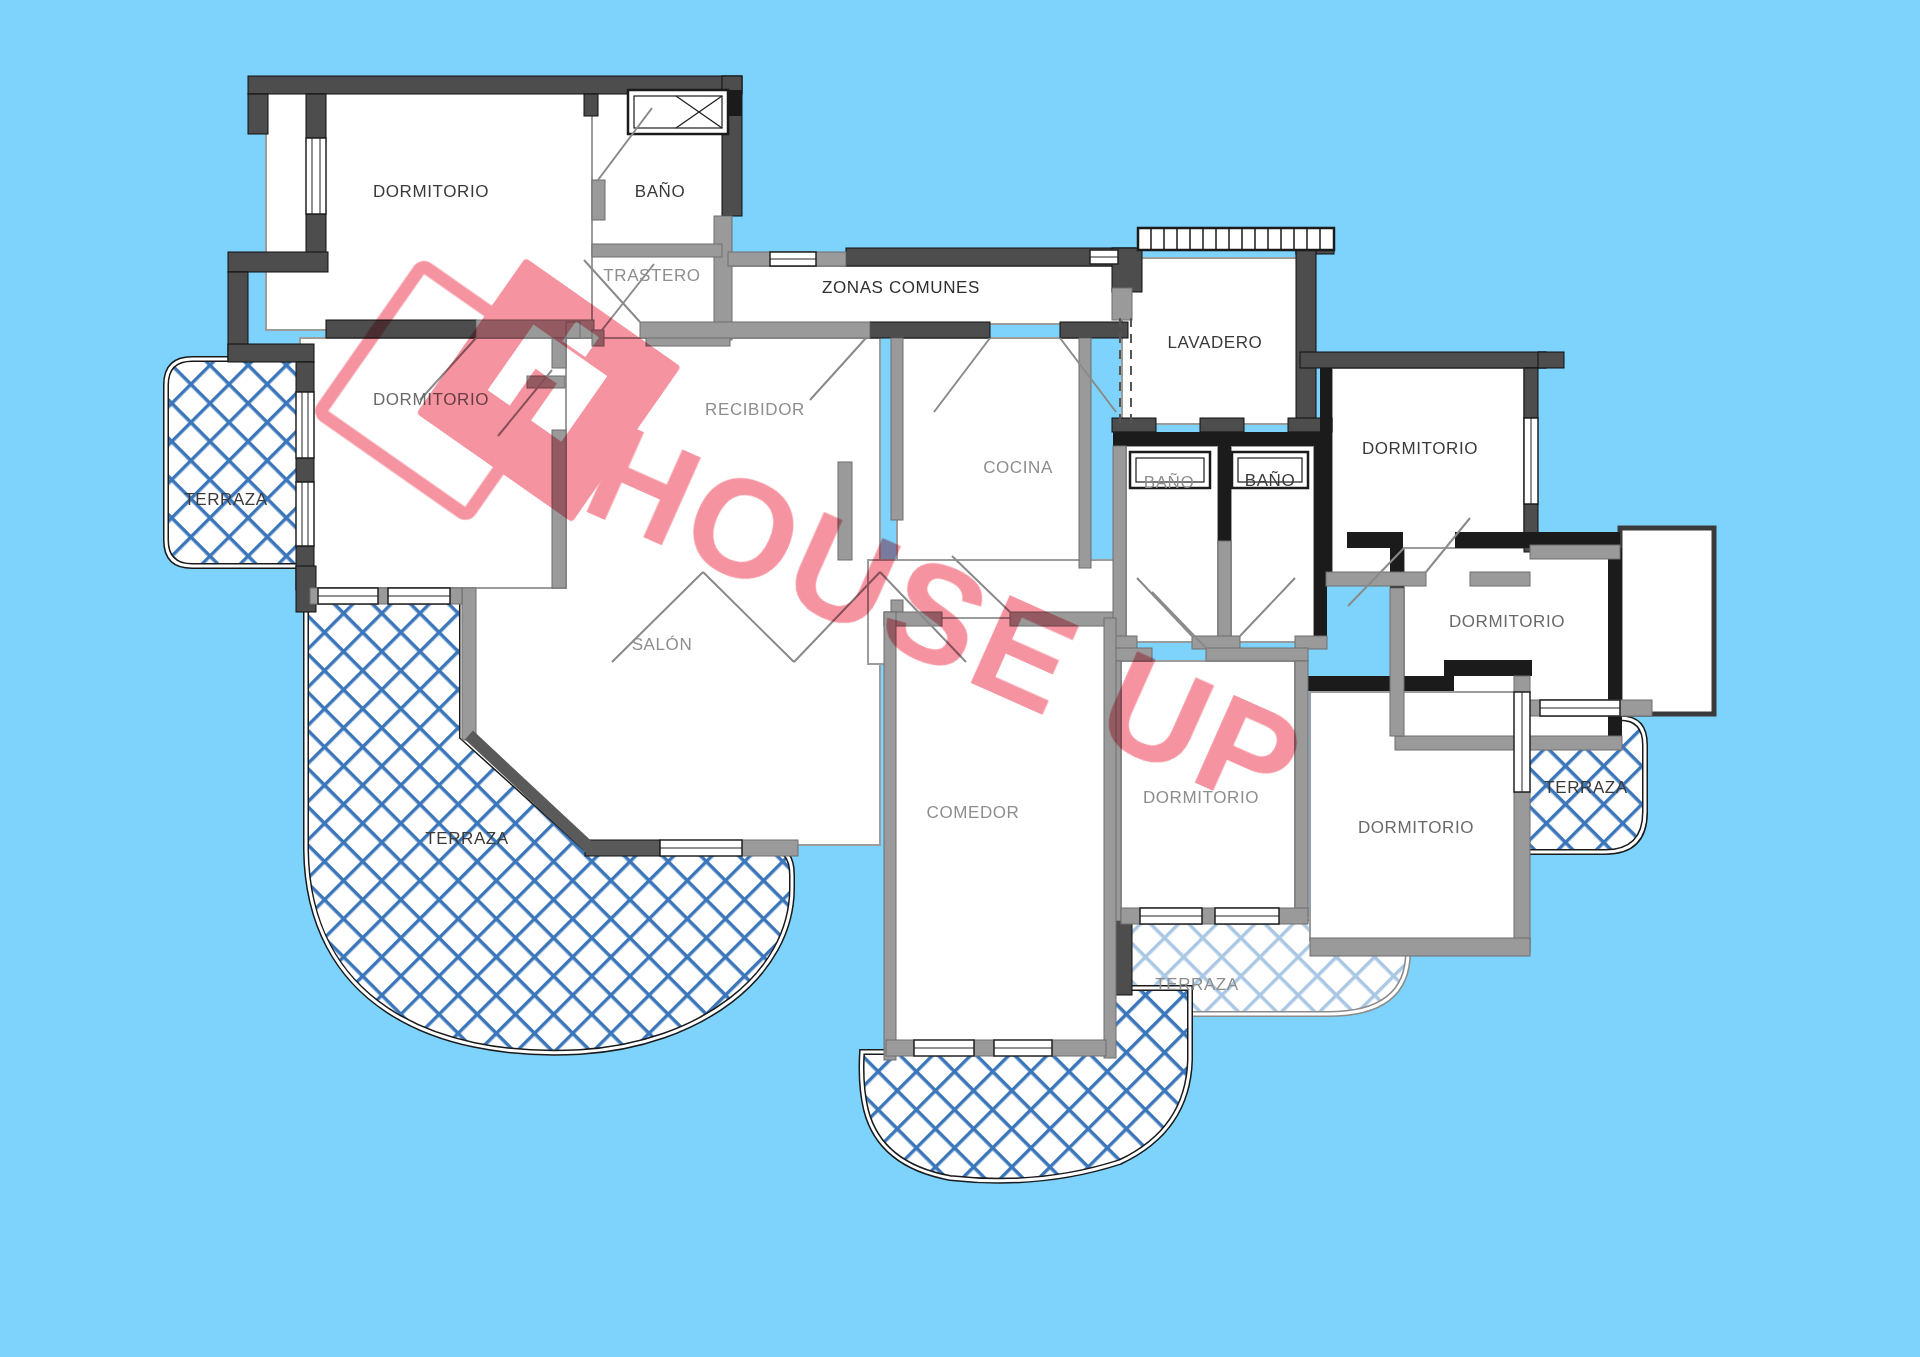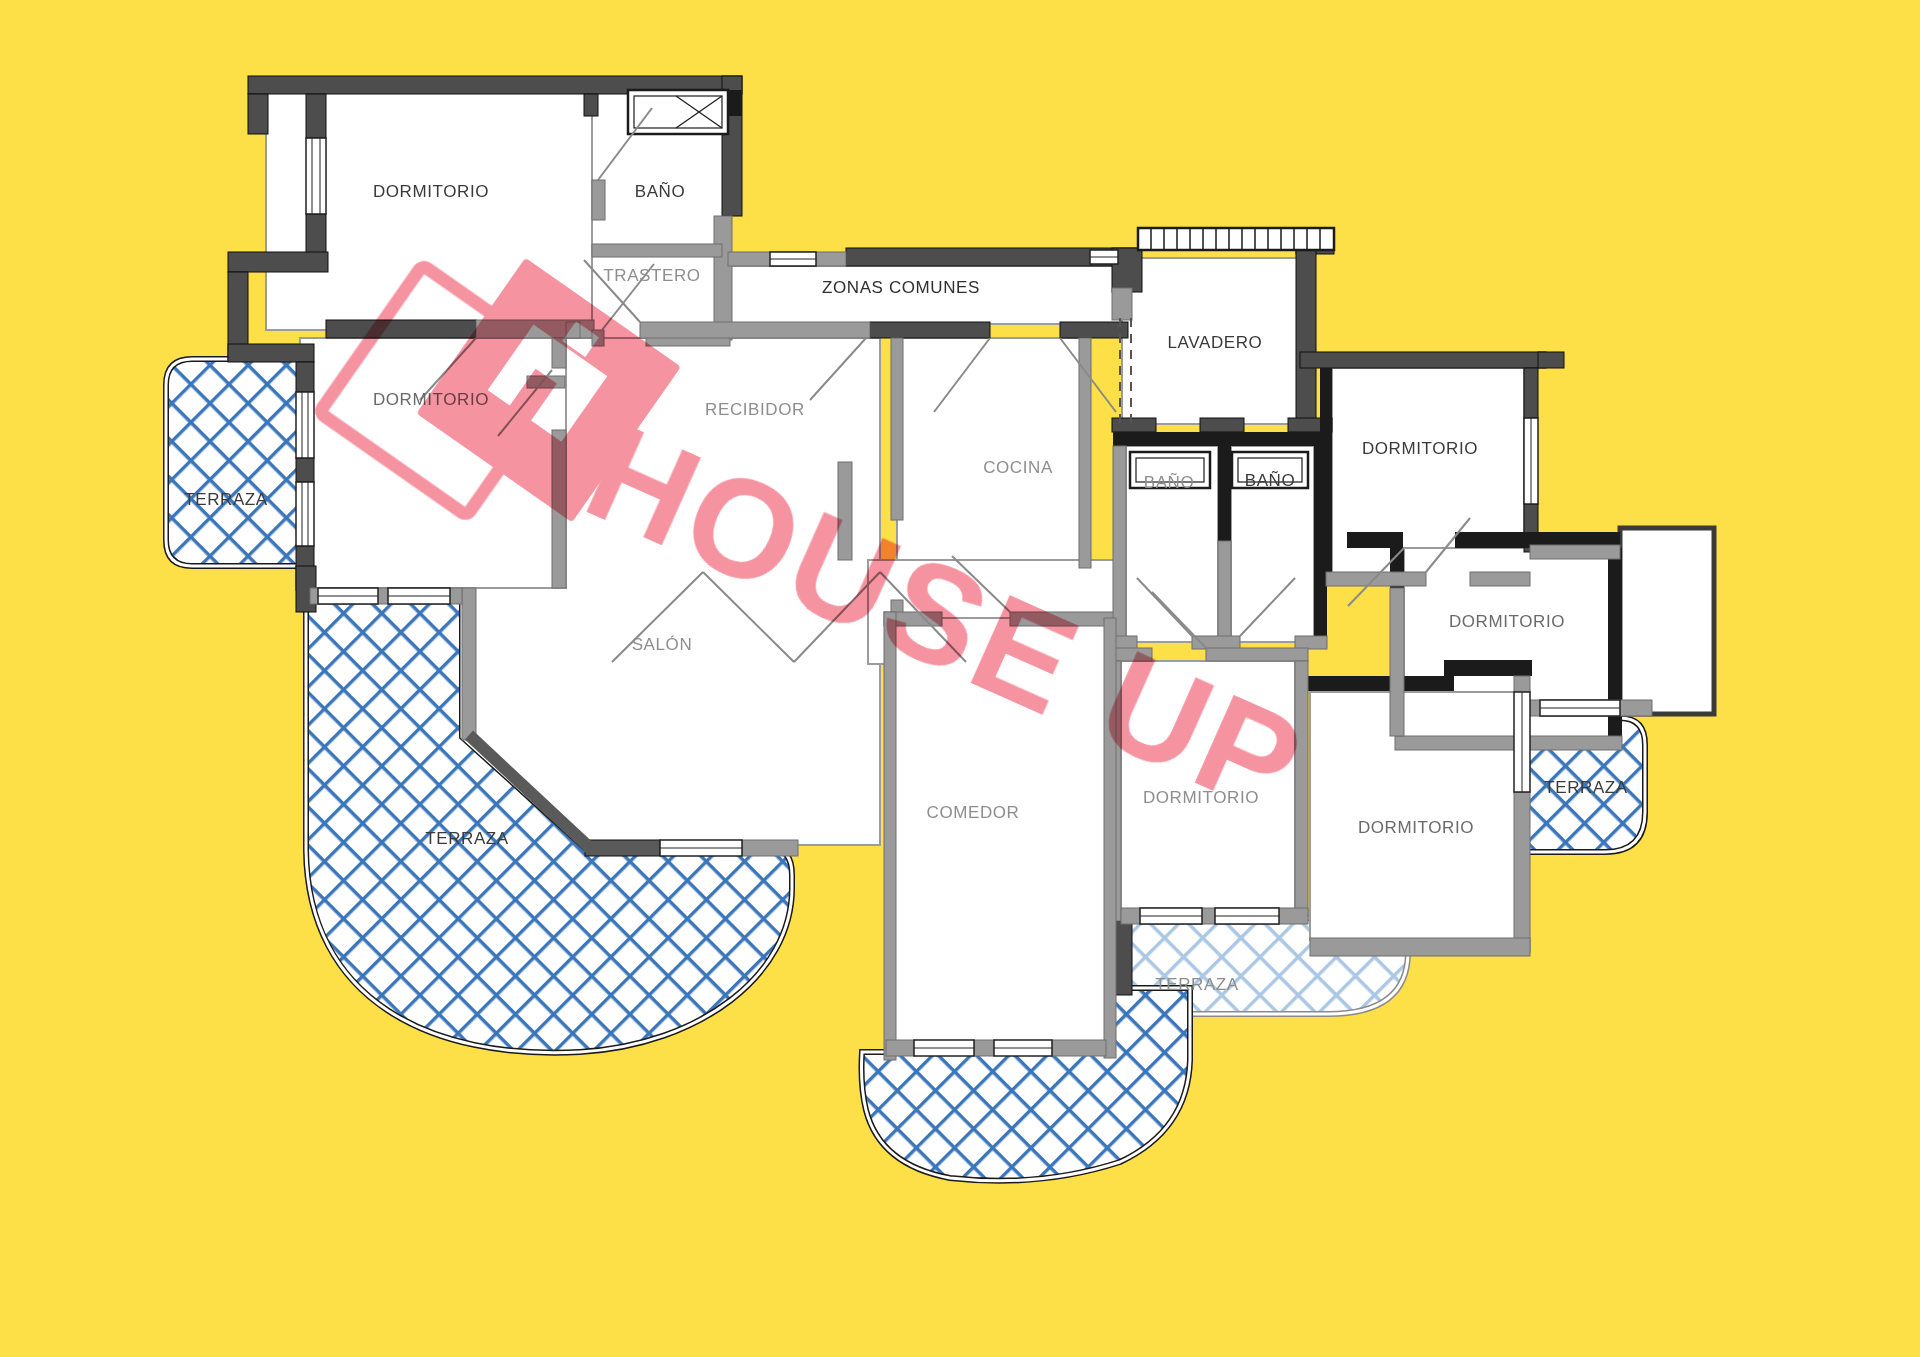--- a/index.html
+++ b/index.html
@@ -1,16 +1,16 @@
 <!DOCTYPE html>
 <html><head>
 <meta charset="utf-8">
 <style>
   html,body{margin:0;padding:0;background:#ffffff;}
-  .canvas{position:relative;width:1920px;height:1357px;background:#fde047;overflow:hidden;
+  .canvas{position:relative;width:1920px;height:1357px;background:#7dd3fc;overflow:hidden;
           font-family:"Liberation Sans", sans-serif;text-align:right;}
   svg text{font-family:"Liberation Sans", sans-serif;}
   .room-label{font-size:17px;letter-spacing:.6px;}
   .wm{mix-blend-mode:multiply;opacity:.85;}
 </style>
 </head>
 <body>
 
 <div class="canvas">
 <svg width="1920" height="1357" viewBox="0 0 1920 1357">

